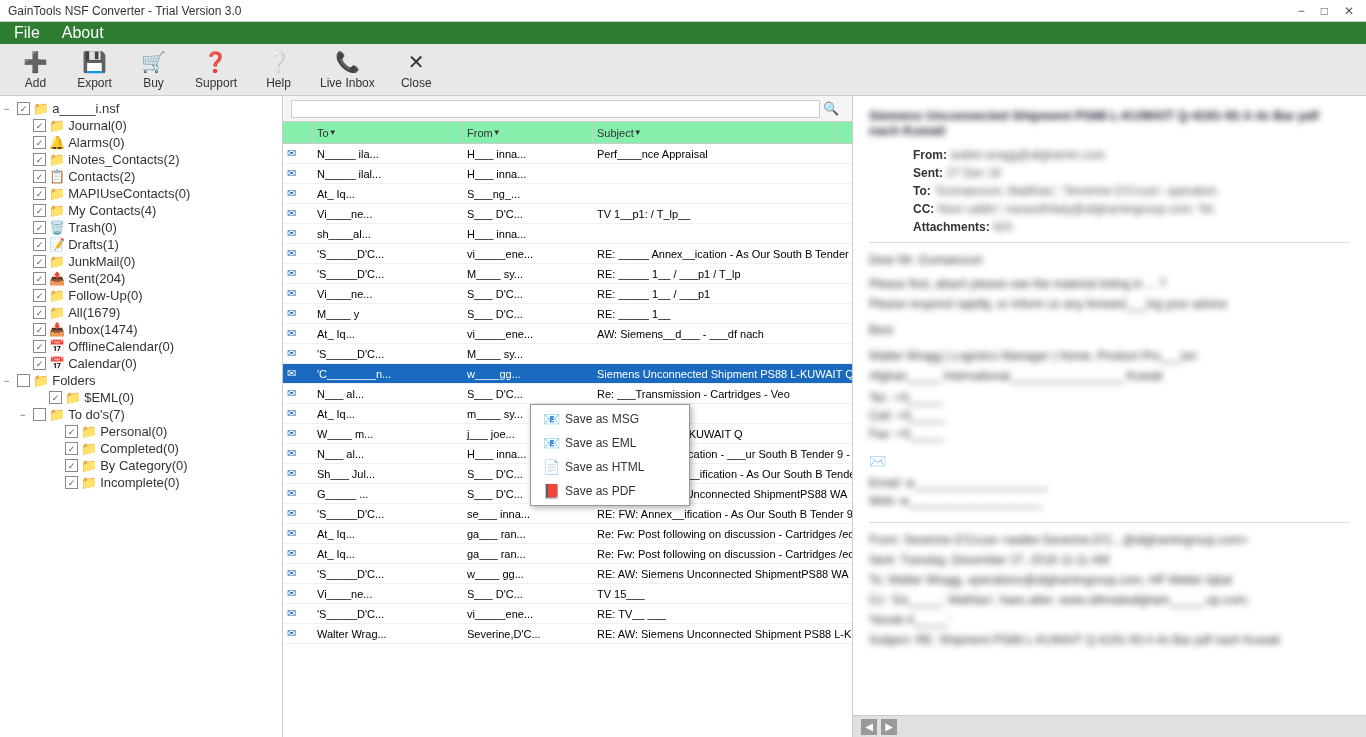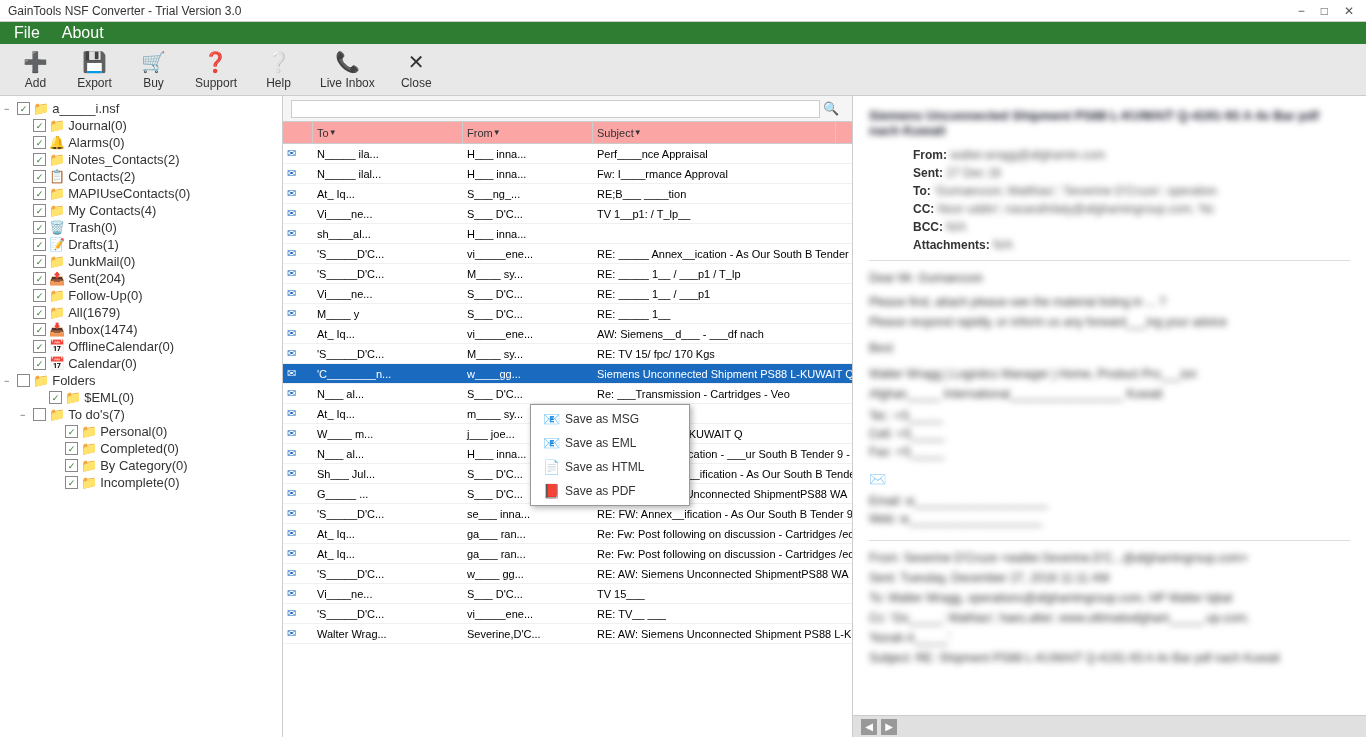--- a/index.html
+++ b/index.html
@@ -125,21 +125,21 @@
       background: none;
       border: none;
       cursor: pointer;
       font-size: 13px;
       color: #555;
       padding: 0 4px;
     }
     .email-table-header {
       display: grid;
       grid-template-columns: 30px 150px 130px 1fr 16px;
-      background: #fca5a5;
+      background: #86efac;
       border-bottom: 1px solid #ccc;
       height: 22px;
       align-items: center;
     }
     .col-header {
       font-size: 11px;
       color: #333;
       padding: 0 4px;
       border-right: 1px solid #ccc;
       overflow: hidden;
@@ -455,29 +455,27 @@
     <div class="email-cell">N_____ ila...</div>
     <div class="email-cell">H___ inna...</div>
     <div class="email-cell">Perf____nce Appraisal</div>
   </div>
         <div class="email-row">
     <div class="email-cell">
             <span class="email-icon">✉</span>
           </div>
     <div class="email-cell">N_____ ilal...</div>
     <div class="email-cell">H___ inna...</div>
-    <div class="email-cell">Fw: I____rmance Approval</div>
   </div>
         <div class="email-row">
     <div class="email-cell">
             <span class="email-icon">✉</span>
           </div>
     <div class="email-cell">At_ Iq...</div>
     <div class="email-cell">S___ng_...</div>
-    <div class="email-cell">RE;B___ ____tion</div>
   </div>
         <div class="email-row">
     <div class="email-cell">
             <span class="email-icon">✉</span>
           </div>
     <div class="email-cell">Vi____ne...</div>
     <div class="email-cell">S___ D'C...</div>
     <div class="email-cell">TV 1__p1: / T_lp__</div>
   </div>
         <div class="email-row">
@@ -526,21 +524,20 @@
     <div class="email-cell">At_ Iq...</div>
     <div class="email-cell">vi_____ene...</div>
     <div class="email-cell">AW: Siemens__d___ - ___df nach</div>
   </div>
         <div class="email-row">
     <div class="email-cell">
             <span class="email-icon">✉</span>
           </div>
     <div class="email-cell">'S_____D'C...</div>
     <div class="email-cell">M____ sy...</div>
-    <div class="email-cell">RE: TV 15/ fpc/ 170 Kgs</div>
   </div>
         <div class="email-row highlighted">
     <div class="email-cell">
             <span class="email-icon">✉</span>
           </div>
     <div class="email-cell">'C________n...</div>
     <div class="email-cell">w____gg...</div>
     <div class="email-cell">Siemens Unconnected Shipment PS88 L-KUWAIT Q-415</div>
   </div>
         <div class="email-row">
@@ -663,24 +660,20 @@
         <span class="preview-field-label">Sent: </span>
         <span class="preview-field-value">27 Dec 16</span>
       </div>
       <div class="preview-field">
         <span class="preview-field-label">To: </span>
         <span class="preview-field-value">'Gumaesson; Matthias'; 'Severine D'Cruze'; operation</span>
       </div>
       <div class="preview-field">
         <span class="preview-field-label">CC: </span>
         <span class="preview-field-value">Noor uddin'; nasarafnilaly@afghamingroup.com; 'Nc</span>
-      </div>
-      <div class="preview-field">
-        <span class="preview-field-label">BCC: </span>
-        <span class="preview-field-value">N/A</span>
       </div>
       <div class="preview-field">
         <span class="preview-field-label">Attachments: </span>
         <span class="preview-field-value">N/A</span>
       </div>
       <hr class="preview-divider">
       <div class="preview-body">
         <p style="filter:blur(3px);margin-bottom:6px;">Dear Mr. Gumaesson</p>
         <p style="filter:blur(3px);margin-bottom:2px;">Please find, attach please-see the material listing in ... ?</p>
         <p style="filter:blur(3px);margin-bottom:8px;">Please respond rapidly, or inform us any forward___ing your advice</p>

